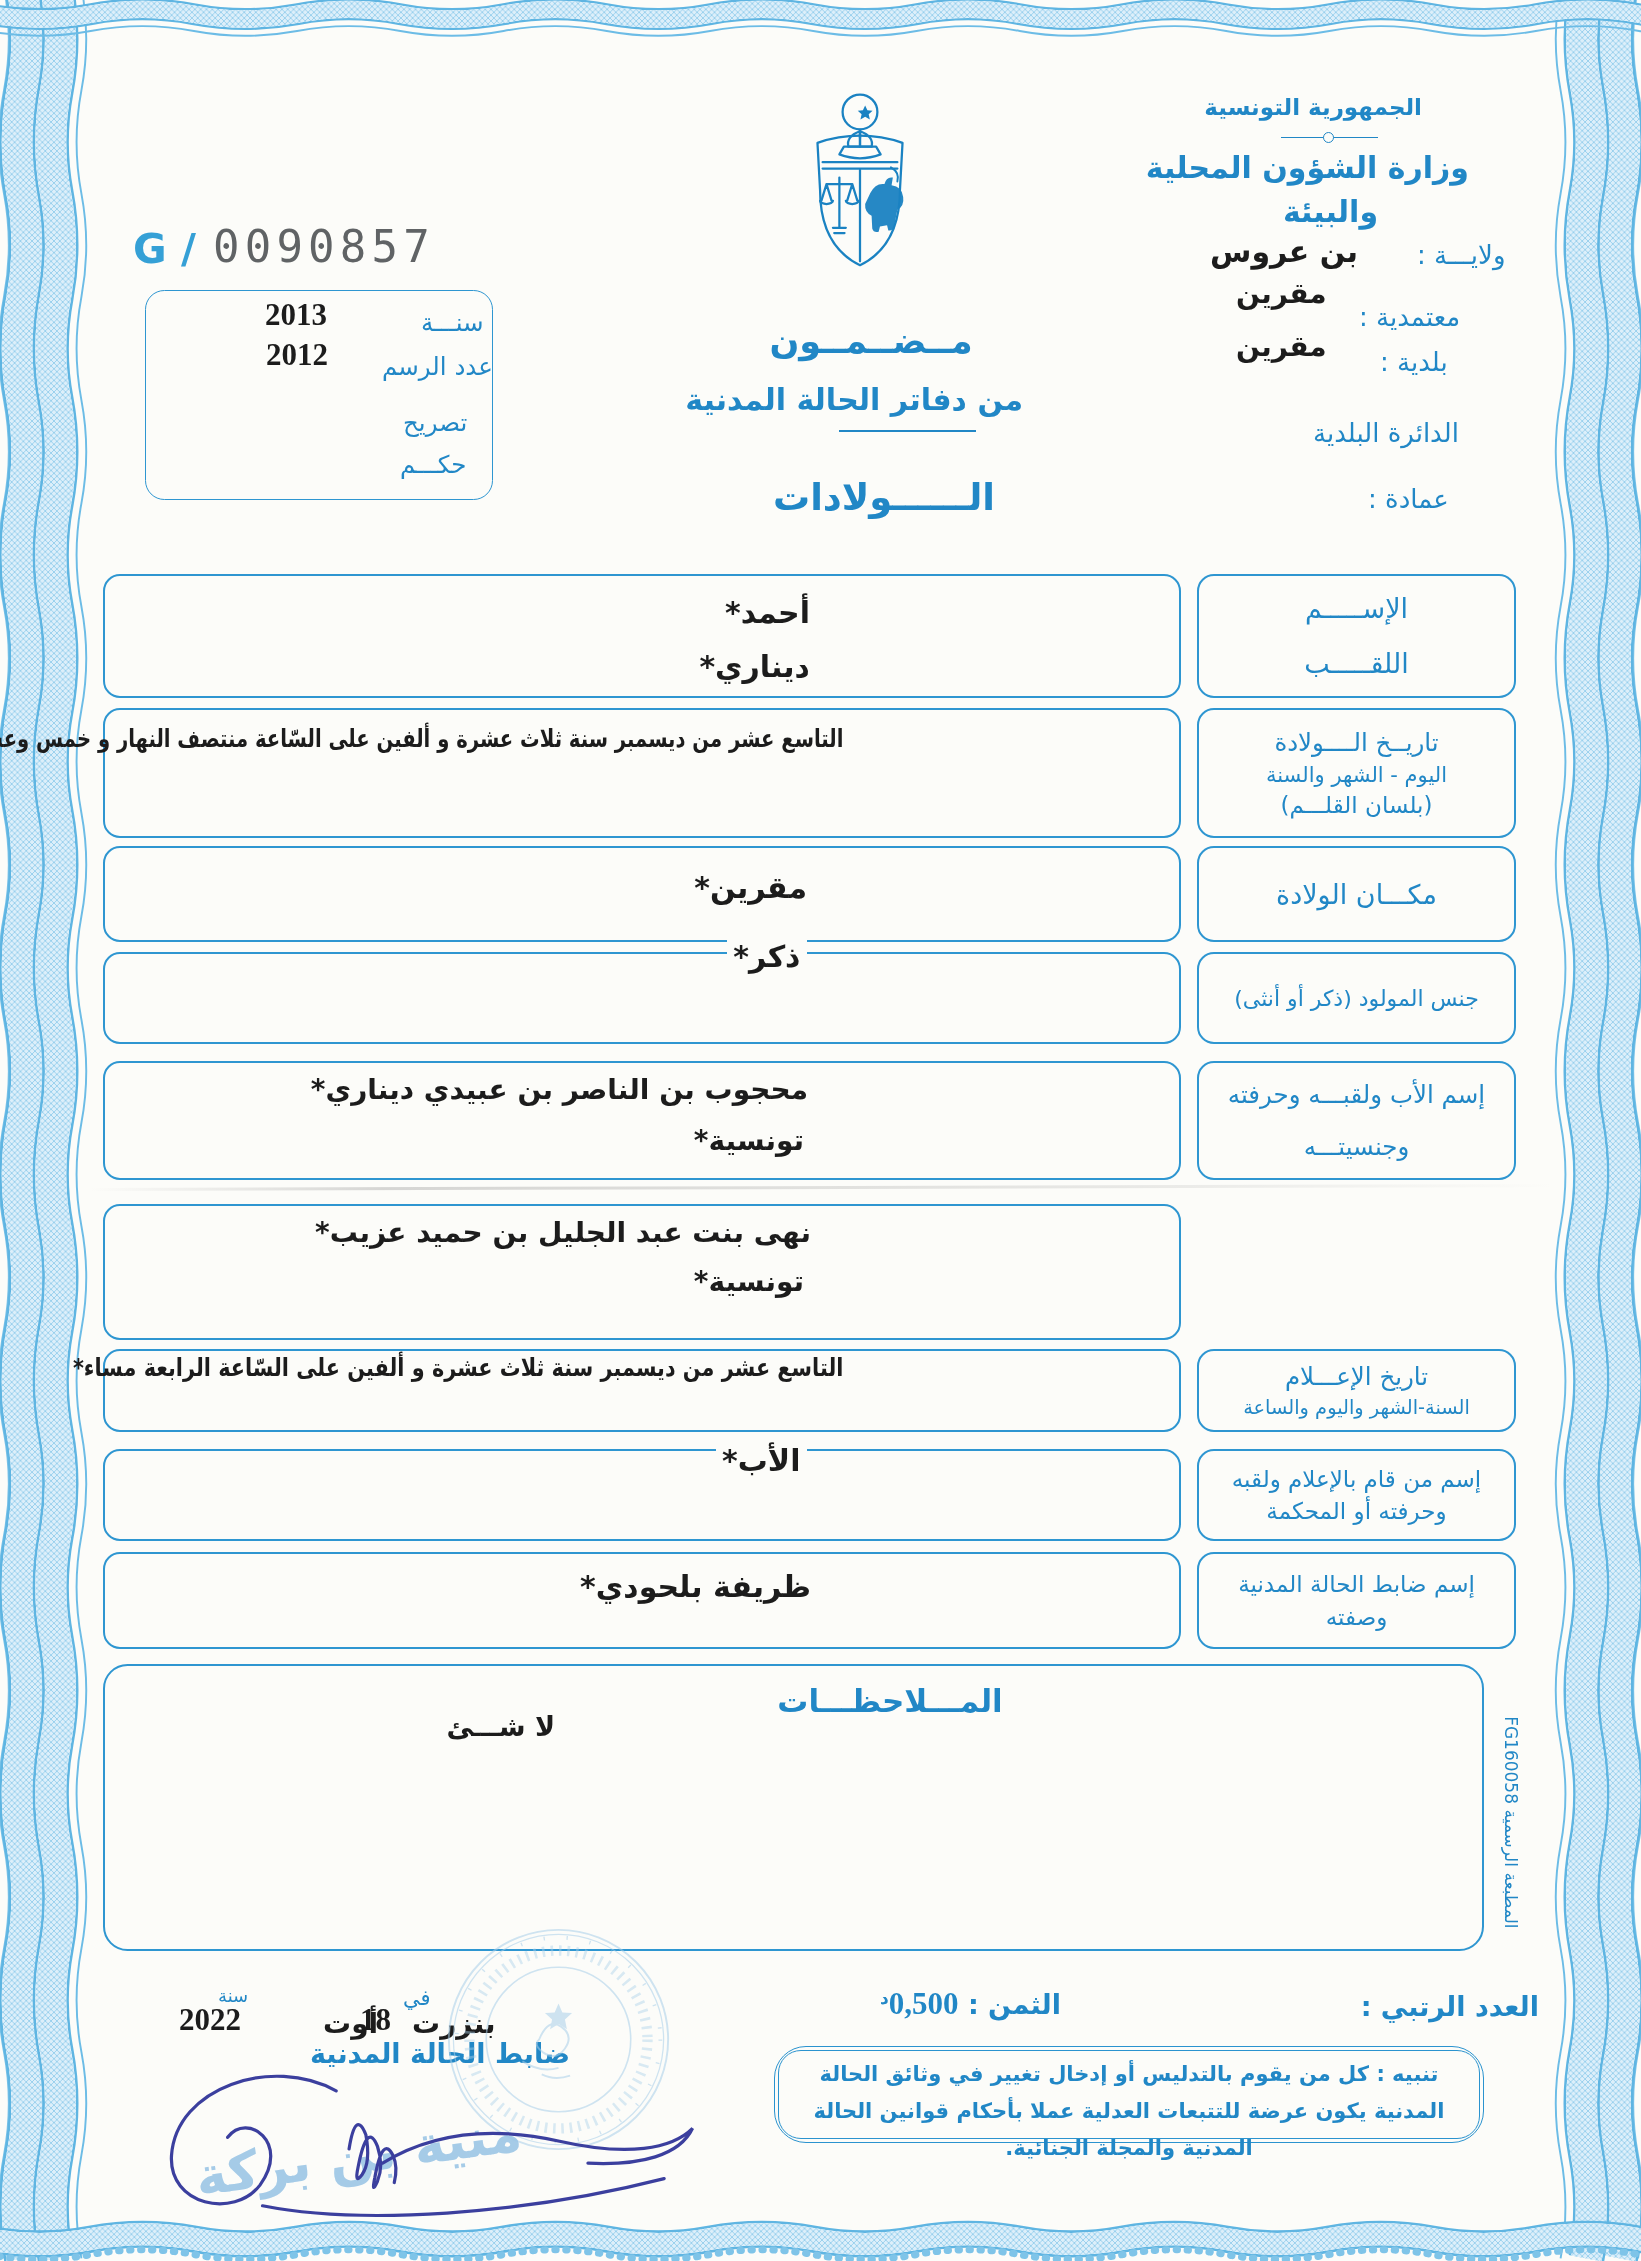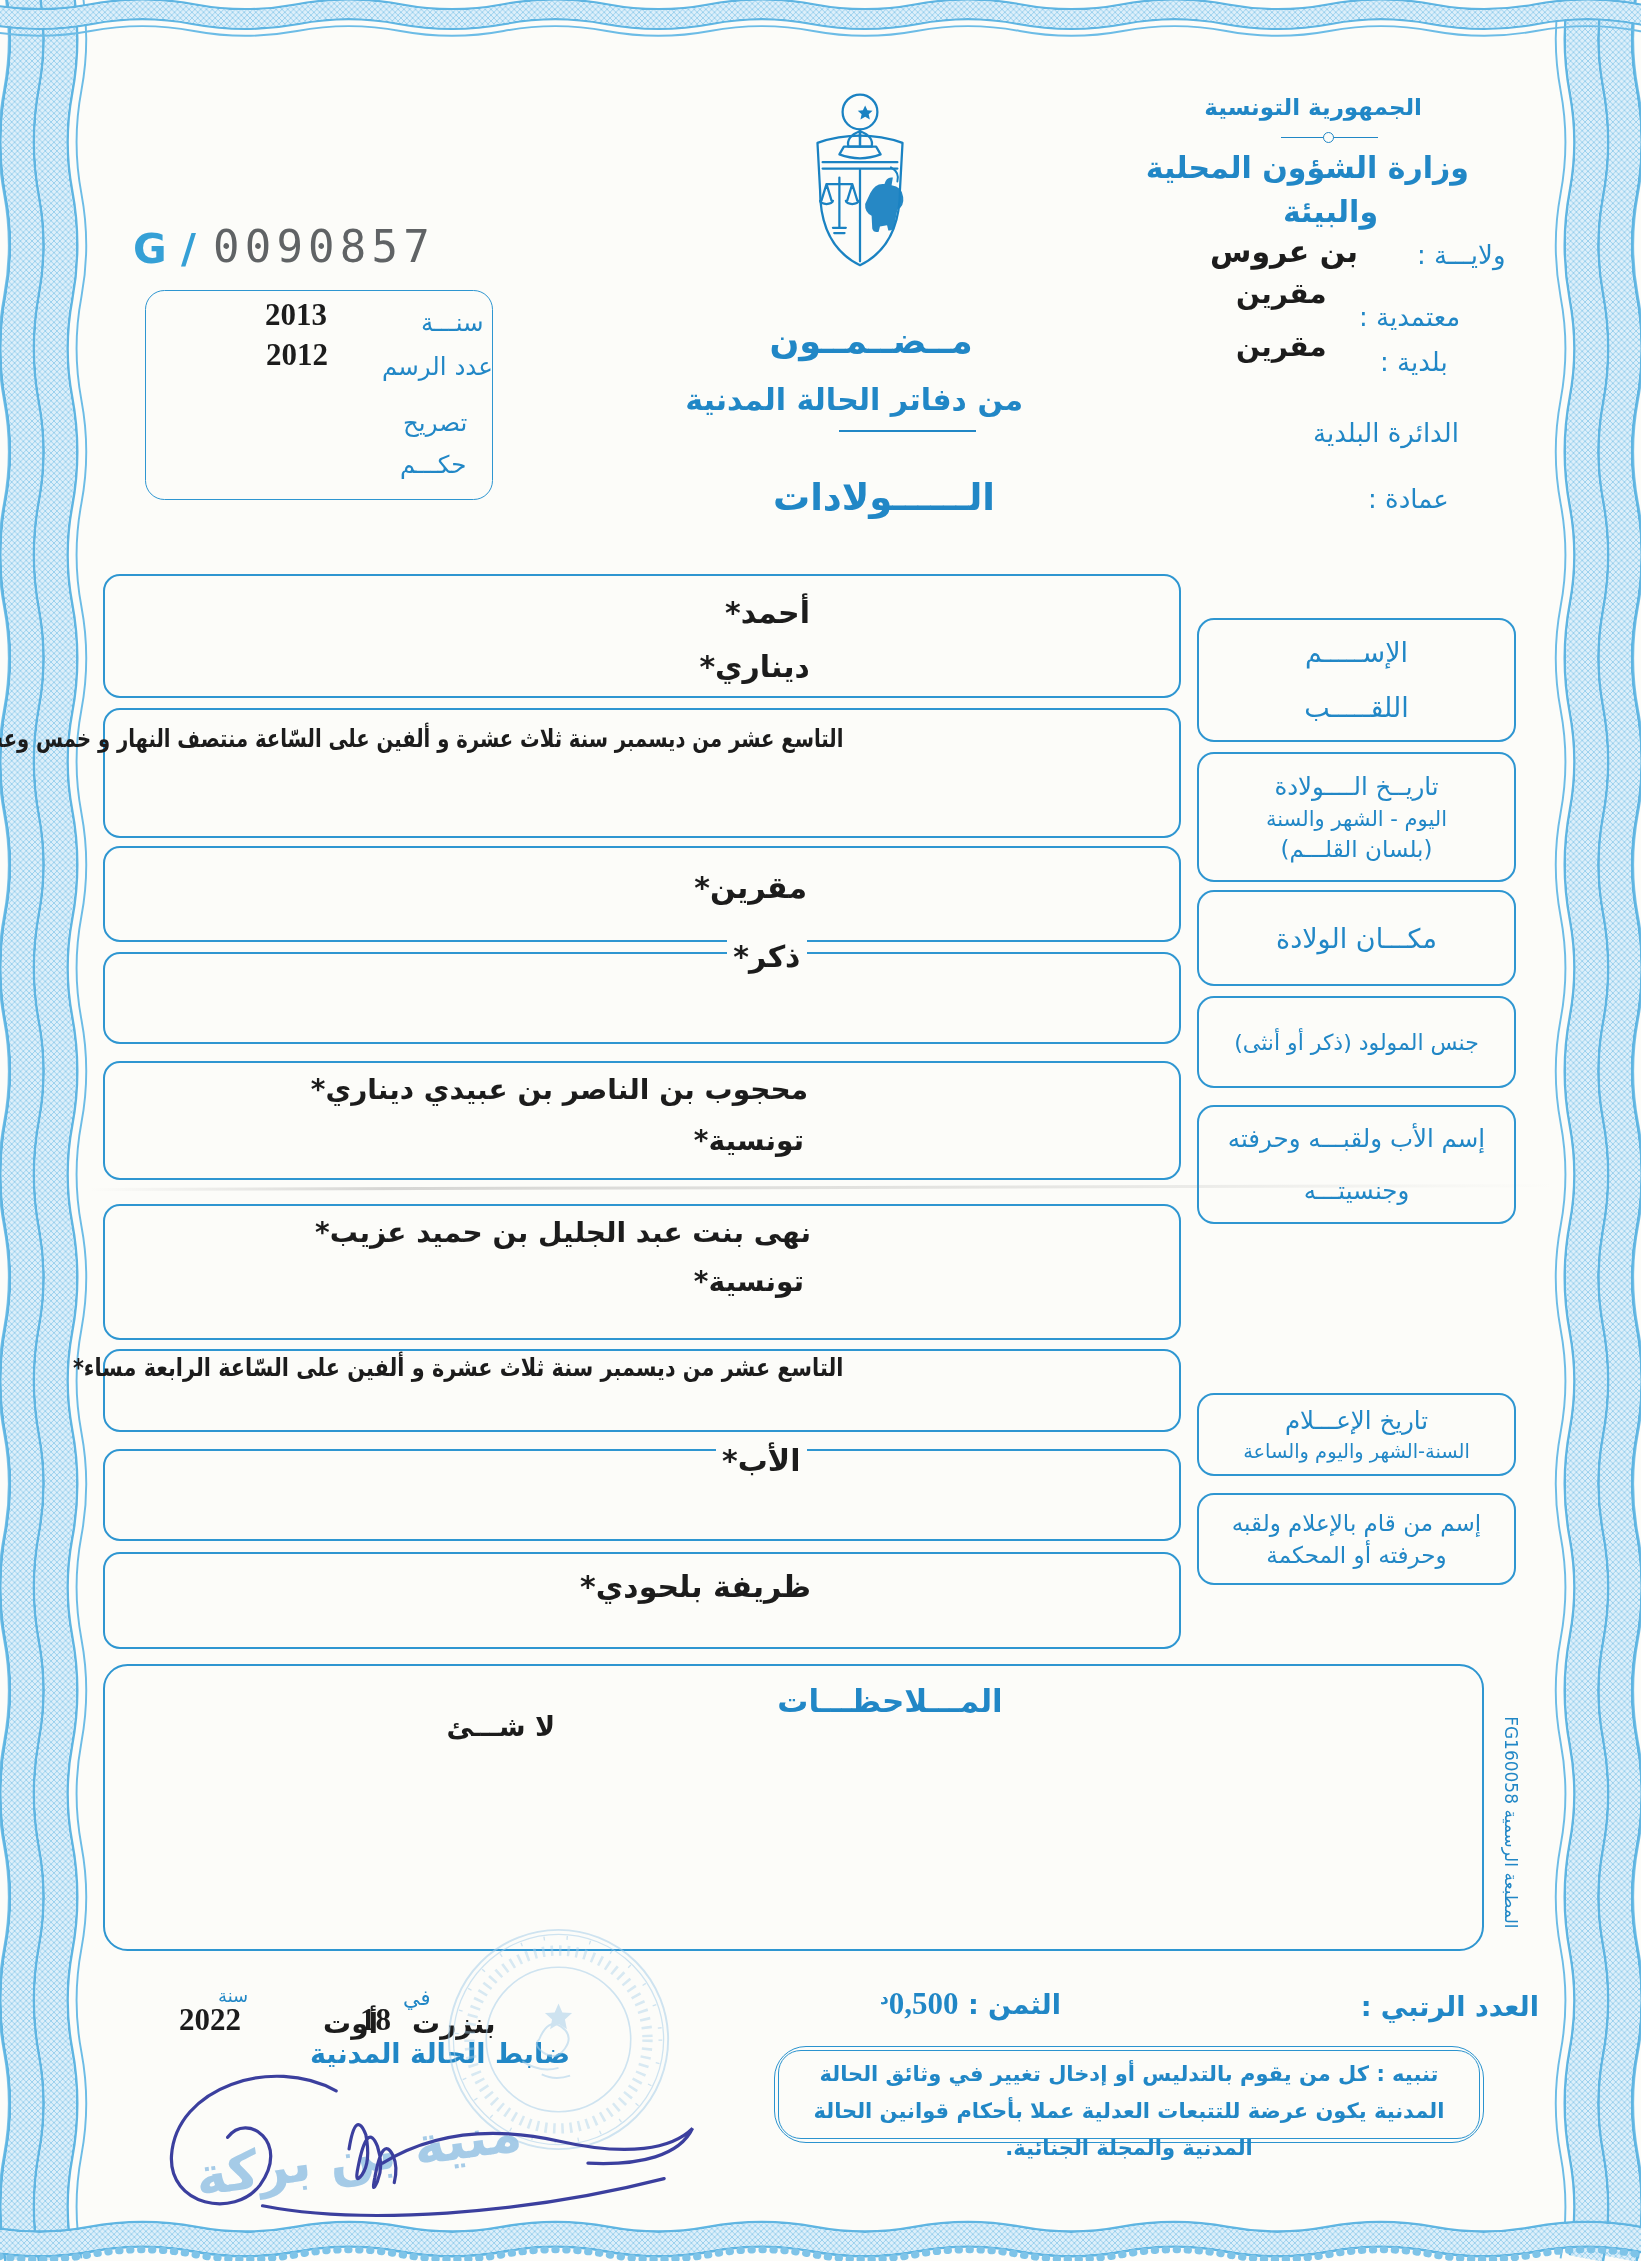--- a/index.html
+++ b/index.html
@@ -6,21 +6,21 @@
   .page{position:relative;width:1642px;height:2261px;background:#fcfcf9;overflow:hidden;
         font-family:"DejaVu Sans",sans-serif;}
   .abs{position:absolute;}
   .rtl{direction:rtl;unicode-bidi:embed;}
   .nowrap{white-space:nowrap;}
   .lblue{color:#2187c6;}
   .typed{color:#1c1c1c;font-weight:700;}
   .ser{font-family:"Liberation Serif",serif;font-weight:700;color:#1c1c1c;}
   .bx{border:2.6px solid #2e96d1;border-radius:17px;background:transparent;box-sizing:border-box;}
   .lbox{display:flex;flex-direction:column;align-items:center;justify-content:center;
-        text-align:left;color:#2187c6;direction:rtl;box-sizing:border-box;gap:9px;padding:7.7px 9px;margin-top:44px;}
+        text-align:left;color:#2187c6;direction:rtl;box-sizing:border-box;gap:9px;padding:7.7px 9px;}
   .lbox.spread{justify-content:space-between;padding:17px 9px;}
   .ttl{color:#2187c6;font-weight:700;text-align:center;}
   svg{display:block;}
   .crease{position:absolute;left:90px;width:1465px;height:2.6px;
           background:linear-gradient(to right,rgba(120,120,120,0),rgba(125,125,125,.30) 20%,rgba(125,125,125,.16) 70%,rgba(120,120,120,0));}
 </style>
 </head>
 <body>
 
 <div class="page">
@@ -171,20 +171,24 @@
   <div class="abs typed rtl nowrap" style="right:799px;top:1353px;font-size:24.5px;transform:scaleX(.85);transform-origin:right top;">التاسع عشر من ديسمبر سنة ثلاث عشرة و ألفين  على السّاعة الرابعة مساء*</div>
 
   <div class="abs bx" style="left:103px;top:1449px;width:1078px;height:92px;"></div>
   <div class="abs bx lbox" style="left:1197px;top:1449px;width:319px;height:92px;gap:6.5px;font-size:23px;">
     <span>إسم من قام بالإعلام ولقبه</span>
     <span>وحرفته أو المحكمة</span>
   </div>
   <div class="abs typed rtl nowrap" style="right:835px;top:1443px;font-size:30px;background:#fcfcf9;padding:0 6.5px;">الأب*</div>
 
   <div class="abs bx" style="left:103px;top:1552px;width:1078px;height:97px;"></div>
+  <div class="abs bx lbox" style="left:1197px;top:1552px;width:319px;height:97px;gap:6.5px;font-size:23px;">
+    <span>إسم ضابط الحالة المدنية</span>
+    <span>وصفته</span>
+  </div>
   <div class="abs typed rtl nowrap" style="right:831px;top:1569px;font-size:30px;">ظريفة بلحودي*</div>
 
   <div class="crease" style="top:1186px;transform:rotate(-.15deg);"></div>
 
   <div class="abs bx" style="left:103px;top:1664px;width:1381px;height:287px;border-radius:24.5px;"></div>
   <div class="abs ttl rtl nowrap" style="left:761px;top:1683px;width:258px;font-size:31px;">المـــلاحظـــات</div>
   <div class="abs typed rtl nowrap" style="right:1087px;top:1711px;font-size:27px;">لا شـــئ</div>
 
   <div class="abs lblue rtl nowrap" style="left:1375px;top:1812px;width:271px;height:20.7px;font-size:17px;text-align:center;transform:rotate(90deg);">المطبعة الرسمية FG160058</div>
 

